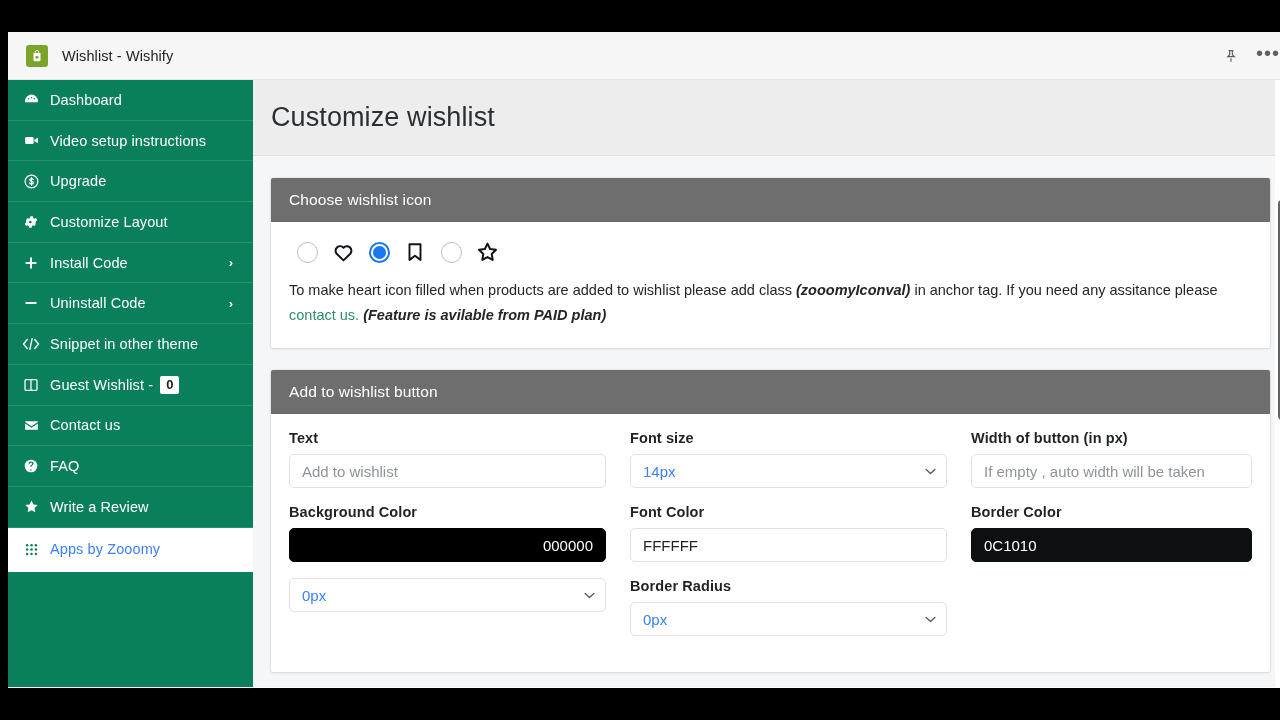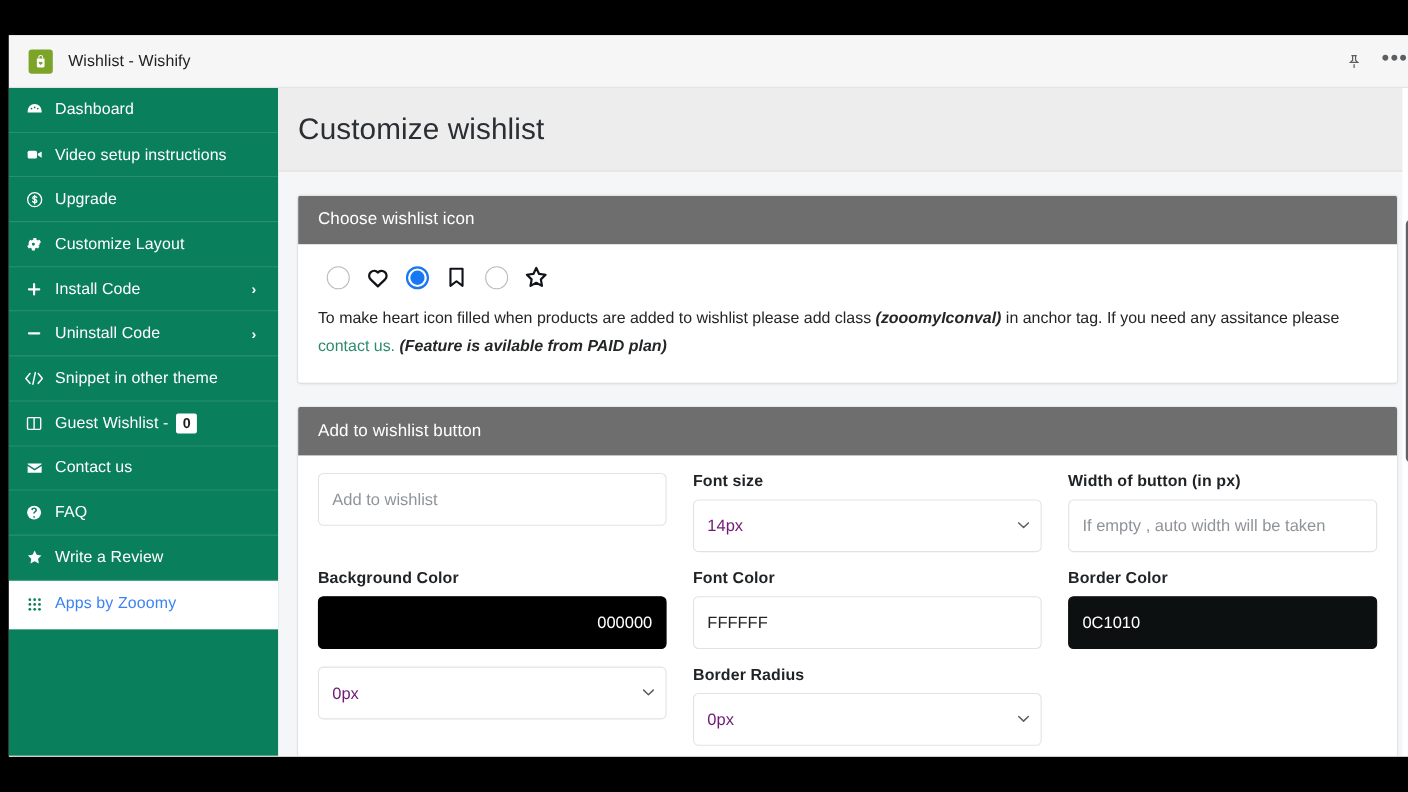--- a/index.html
+++ b/index.html
@@ -258,21 +258,21 @@
   .field { margin-bottom: 16px; }
   .field-label {
     font-size: 14.5px;
     color: #1f2326;
     font-weight: bold;
     margin-bottom: 8px;
     letter-spacing: .1px;
   }
   .input {
     width: 100%;
-    height: 48px;
+    height: 34px;
     border: 1px solid #dfe3e8;
     border-radius: 5px;
     background: #ffffff;
     font-size: 15px;
     color: #212326;
     padding: 0 12px;
     font-family: "Liberation Sans", sans-serif;
     outline: none;
   }
   .input::placeholder { color: #8f9499; }
@@ -285,21 +285,21 @@
   }
   .input.swatch-dark2 {
     background: #0c1010;
     color: #ffffff;
     border-color: #0c1010;
   }
   .select-wrap { position: relative; }
   select.input {
     appearance: none;
     -webkit-appearance: none;
-    color: #701a75;
+    color: #3b82f6;
     cursor: pointer;
   }
   .chev-down {
     position: absolute;
     right: 11px; top: 50%;
     transform: translateY(-50%);
     pointer-events: none;
     color: #5c6166;
     font-size: 11px;
   }
@@ -528,20 +528,21 @@
             </div>
           </section>
 
           <section class="card">
             <div class="card-head">Add to wishlist button</div>
             <div class="card-body">
 
               <div class="form-grid">
 
                 <div class="field">
+                  <div class="field-label">Text</div>
                   <input class="input" type="text" placeholder="Add to wishlist" style="">
                 </div>
 
                 <div class="field">
                   <div class="field-label">Font size</div>
                   <div class="select-wrap">
                     <select class="input">
                       <option>14px</option>
                     </select>
                     <span class="chev-down">

